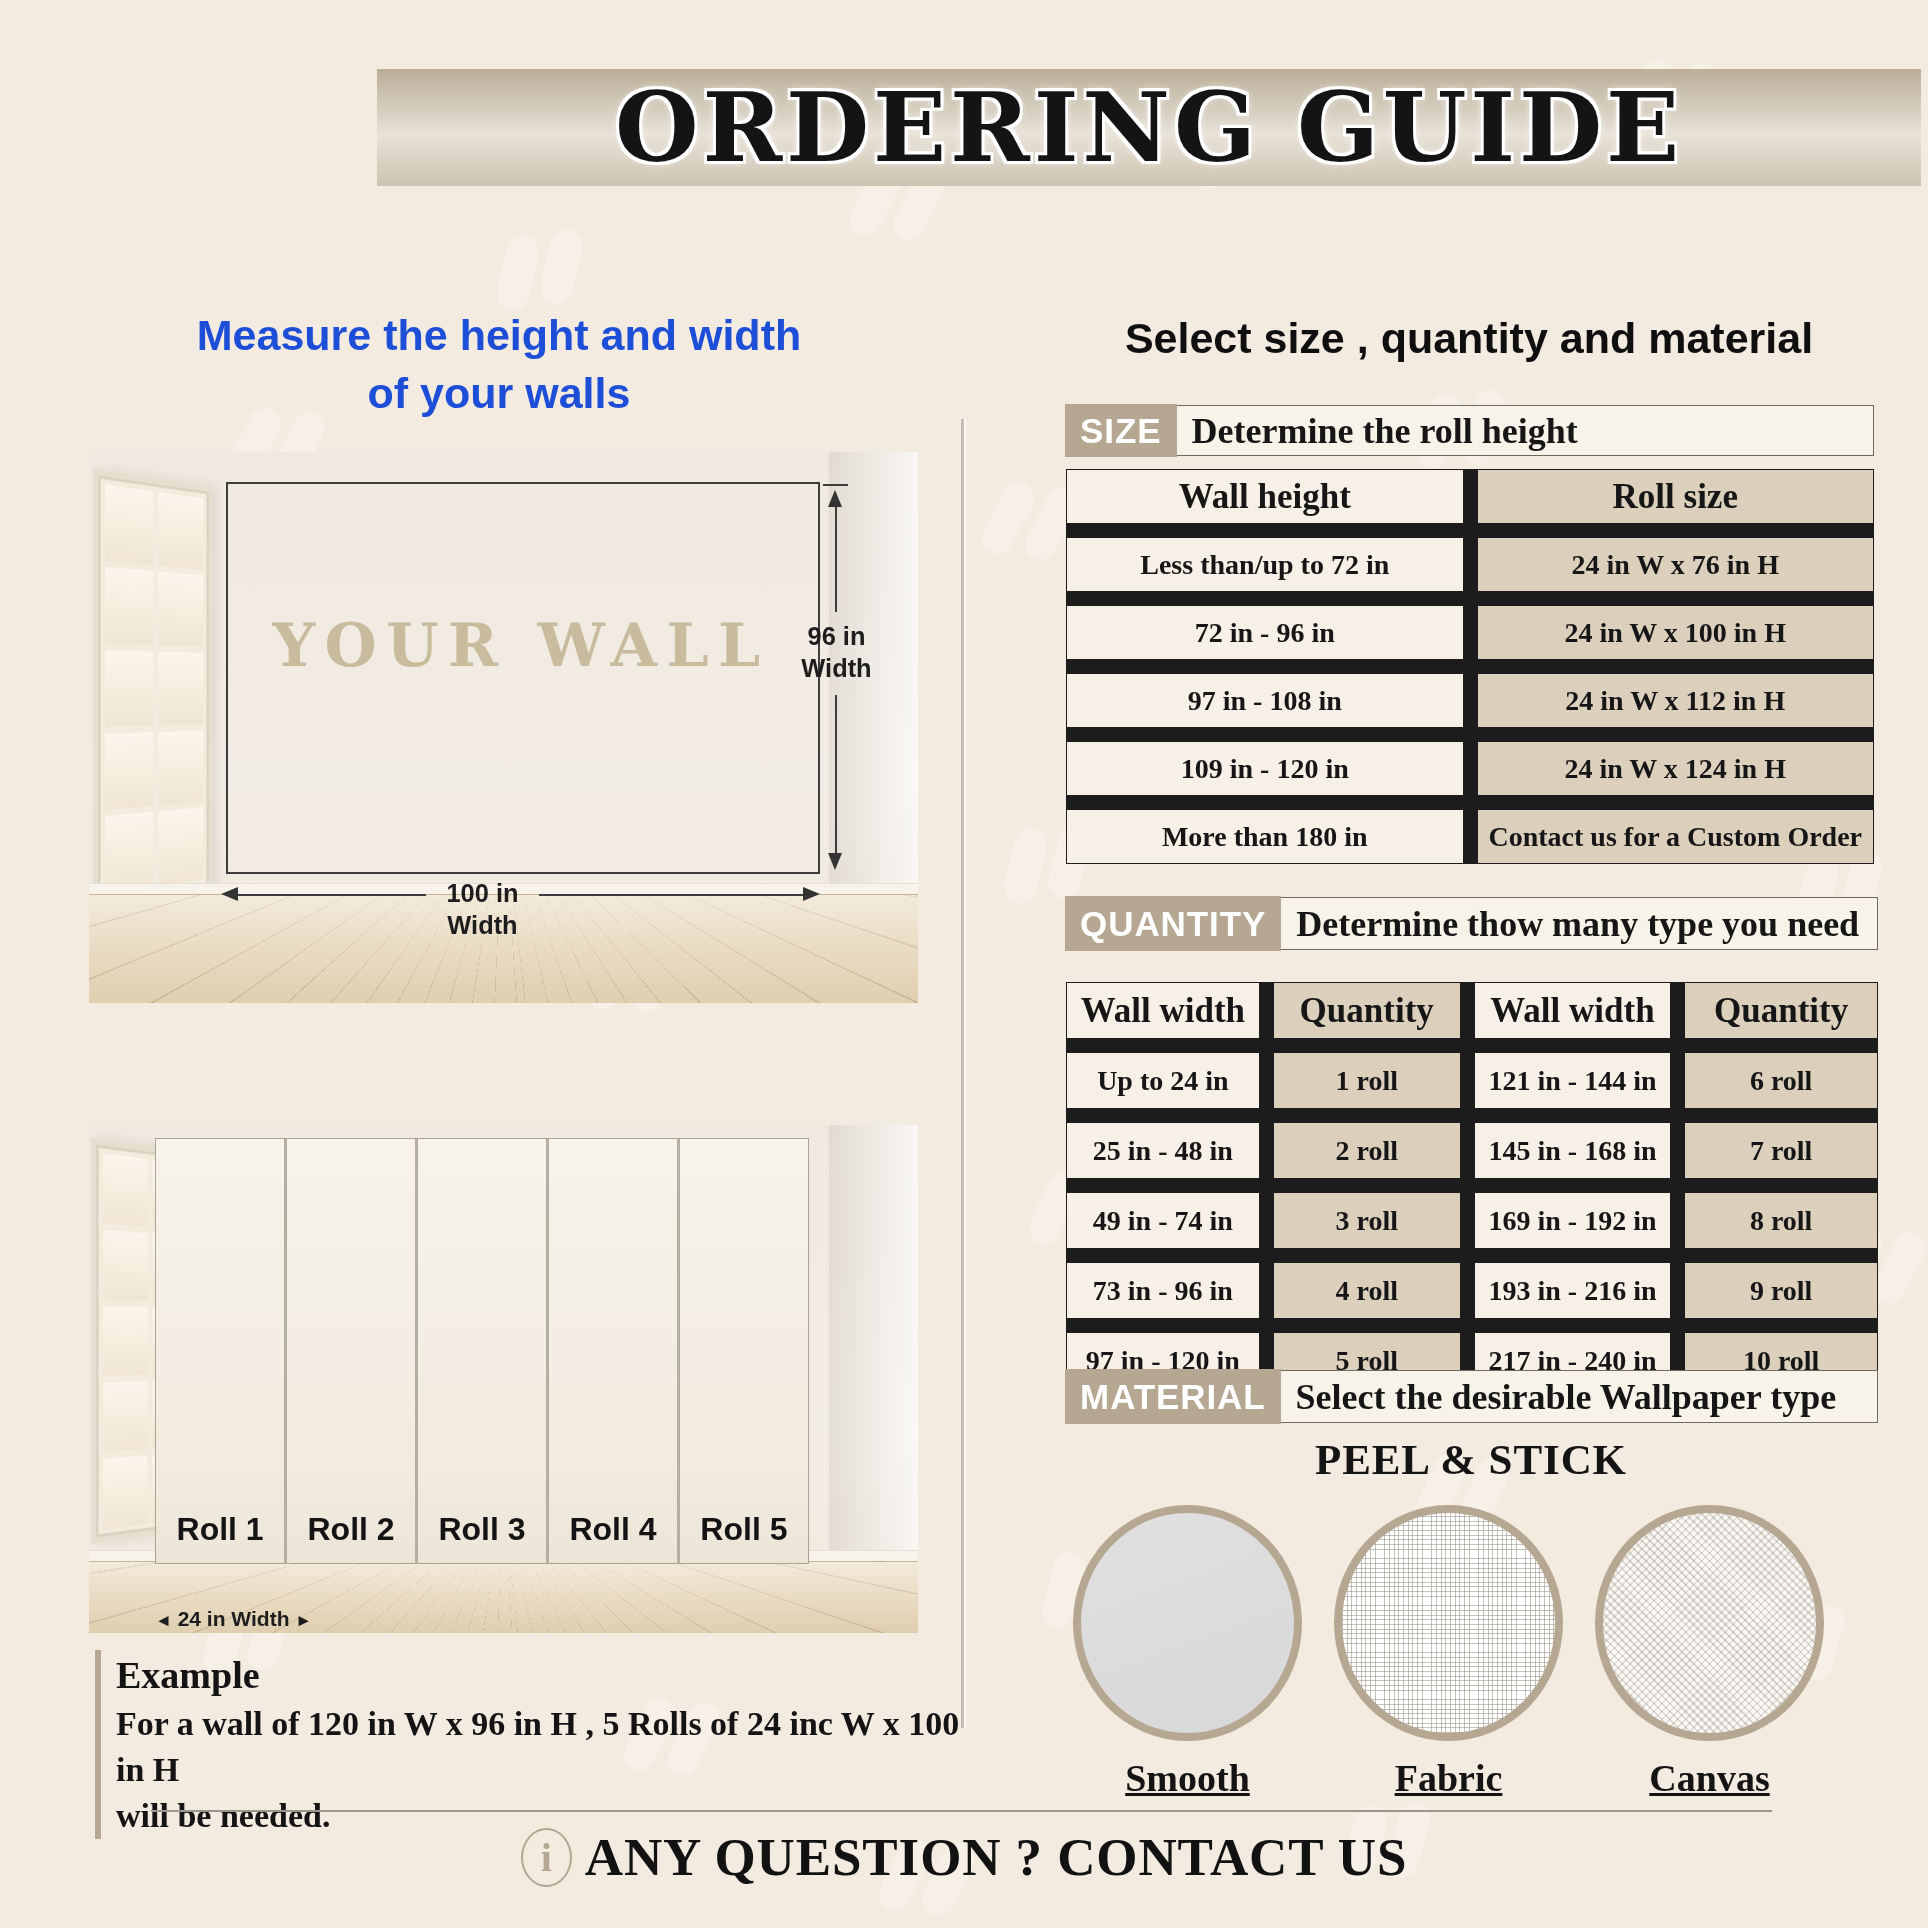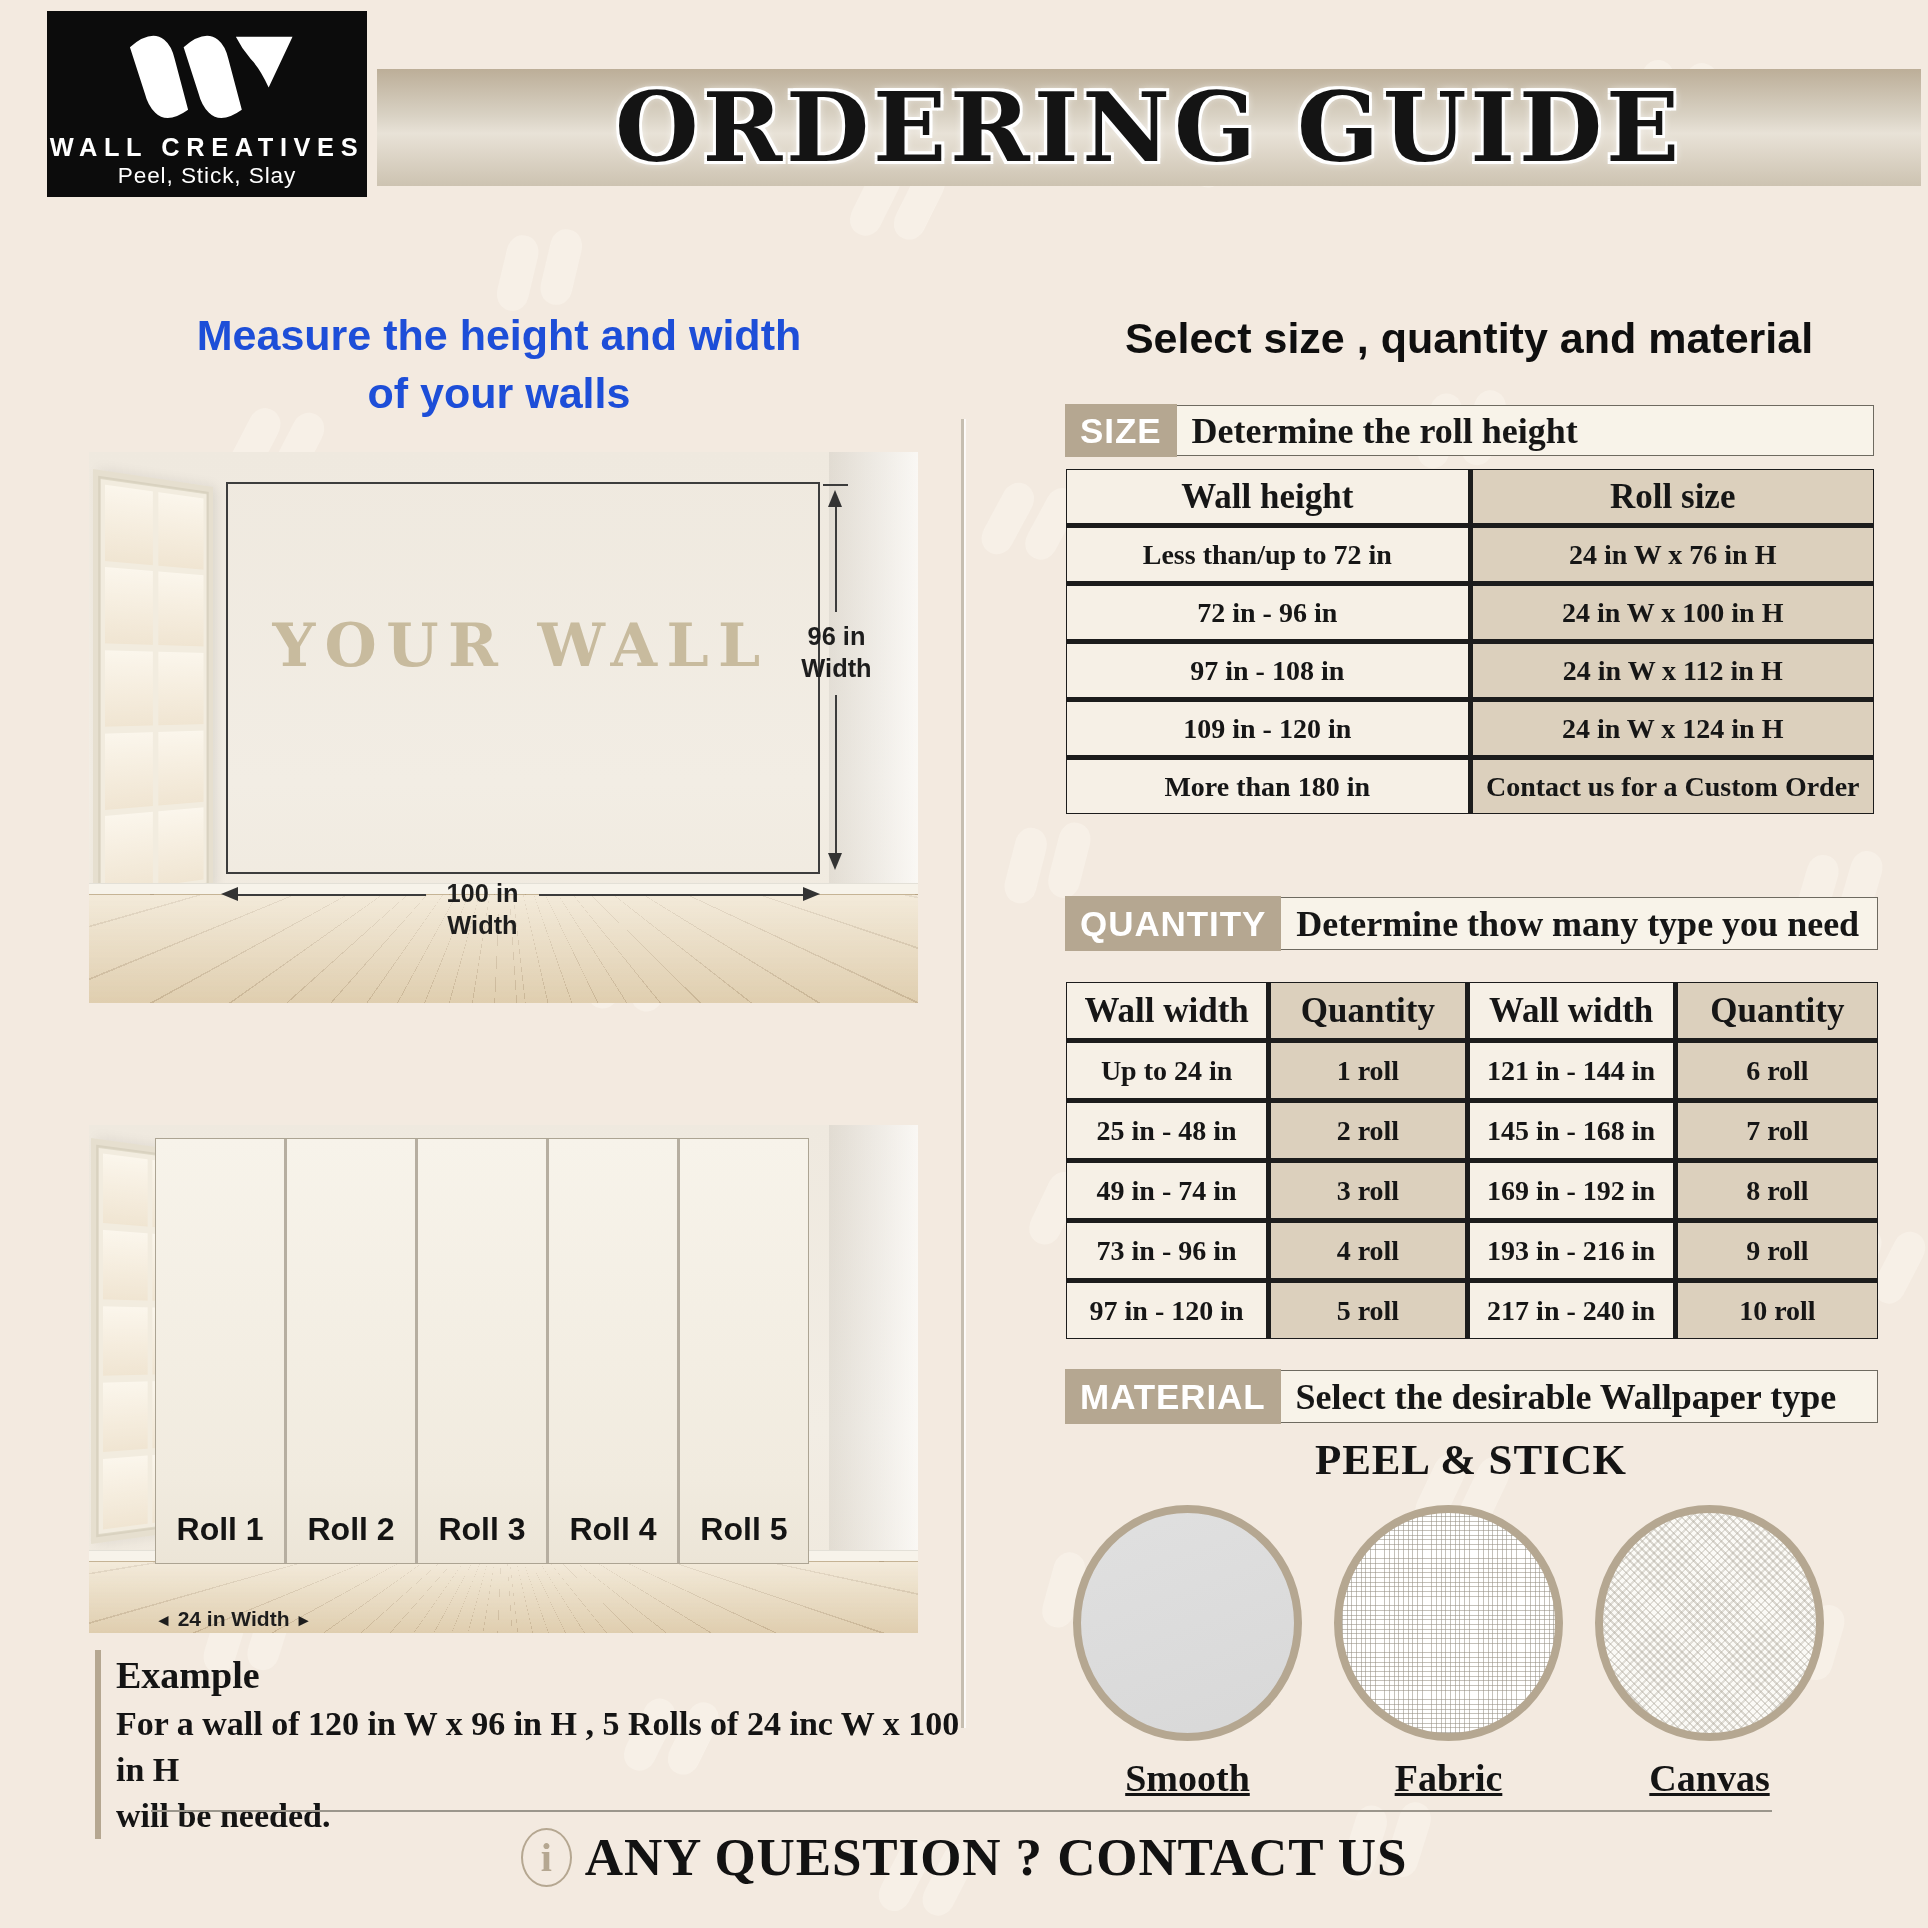--- a/index.html
+++ b/index.html
@@ -77,21 +77,21 @@
     font:700 34px/1.35 "Liberation Serif",serif;color:#141414;margin-left:8px;}
   .example .ex-label{font-size:38px;}
   
   .tagbar{position:absolute;display:flex;border:1.9px solid #6e6a60;background:#f8f3e9;}
   .tag{background:#b5a791;color:#fff;font:700 35px "Liberation Sans",sans-serif;letter-spacing:0.9px;
     display:flex;align-items:center;justify-content:center;padding:0 15px;margin:-1.9px 0 -1.9px -1.9px;}
   .tag-sub{font:700 36px "Liberation Serif",serif;color:#161616;display:flex;align-items:center;padding-left:15px;}
   .size-bar{left:1066px;top:405px;width:806px;height:49px;}
   .qty-bar{left:1066px;top:897px;width:810px;height:51px;}
   .mat-bar{left:1066px;top:1370px;width:810px;height:51px;}
-  .tbl{position:absolute;display:grid;gap:5px;background:#1c1c1c;border:1.9px solid #1c1c1c;}
+  .tbl{position:absolute;display:grid;gap:15px;background:#1c1c1c;border:1.9px solid #1c1c1c;}
   #sizeTable{left:1066px;top:469px;width:806px;grid-template-columns:1fr 1fr;grid-auto-rows:53px;}
   #qtyTable{left:1066px;top:982px;width:810px;grid-template-columns:1fr .97fr 1.02fr 1fr;grid-auto-rows:55px;}
   .cell{display:flex;align-items:center;justify-content:center;text-align:center;
     font:700 28px "Liberation Serif",serif;color:#161616;padding:0 5.6px;}
   .cell.head{font-size:35px;}
   .cell.cream{background:#f6f0e6;}
   .cell.tan{background:#dcd0bd;}
   
   .peelstick{position:absolute;left:1066px;top:1435px;width:810px;text-align:center;
     font:800 43px "Liberation Serif",serif;letter-spacing:0.9px;color:#141414;}
@@ -141,29 +141,20 @@
       <div class="wm" style="left: 1827px; top: 1224px; transform: rotate(6deg);"></div>
       <div class="wm" style="left: 198px; top: 1591px; transform: rotate(-4deg);"></div>
       <div class="wm" style="left: 621px; top: 1695px; transform: rotate(5deg);"></div>
       <div class="wm" style="left: 1036px; top: 1544px; transform: rotate(-6deg);"></div>
       <div class="wm" style="left: 1412px; top: 1450px; transform: rotate(4deg);"></div>
       <div class="wm" style="left: 1751px; top: 1601px; transform: rotate(-5deg);"></div>
       <div class="wm" style="left: 876px; top: 1836px; transform: rotate(6deg);"></div>
       <div class="wm" style="left: 1337px; top: 1798px; transform: rotate(-4deg);"></div>
     </div>
 
-  <div class="logo-box">
-    <svg class="logo-mark" viewBox="0 0 120 70" aria-hidden="true">
-      <path fill="#ffffff" d="M8 14 Q22 2 31 9 Q36 13 38 22 L47 56 Q33 66 25 58 Q20 53 18 45 Z"></path>
-      <path fill="#ffffff" d="M44 14 Q58 2 67 9 Q72 13 74 22 L83 56 Q69 66 61 58 Q56 53 54 45 Z"></path>
-      <path fill="#ffffff" d="M79 7 L117 7 L101 41 Q95 28 89 22 Q83 15 79 7 Z"></path>
-    </svg>
-    <div class="brand-name">WALL CREATIVES</div>
-    <div class="brand-tagline">Peel, Stick, Slay</div>
-  </div>
 
   <div class="banner">
     <h1>ORDERING GUIDE</h1>
   </div>
 
   <div class="lh">
     <div>Measure the height and width</div>
     <div>of your walls</div>
   </div>
   <div class="rh">Select size , quantity and material</div>

